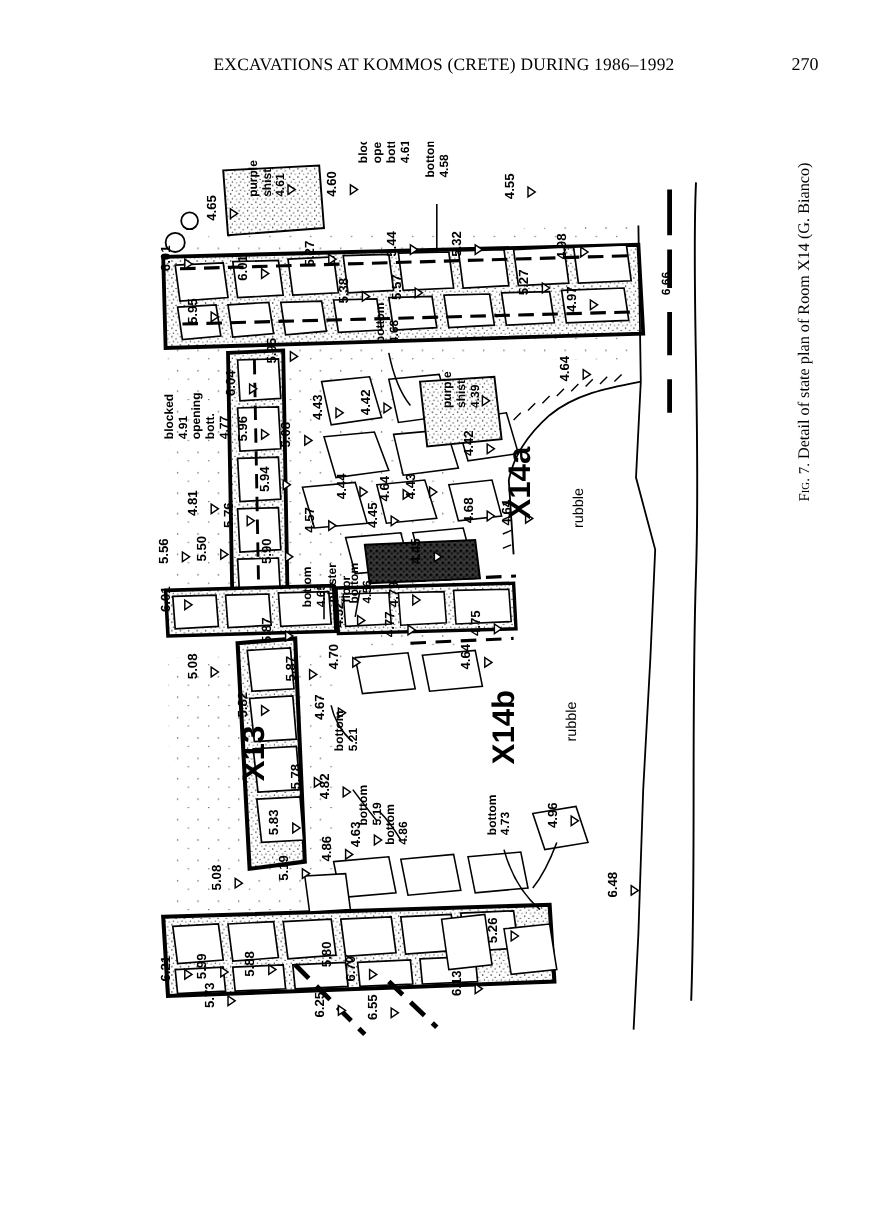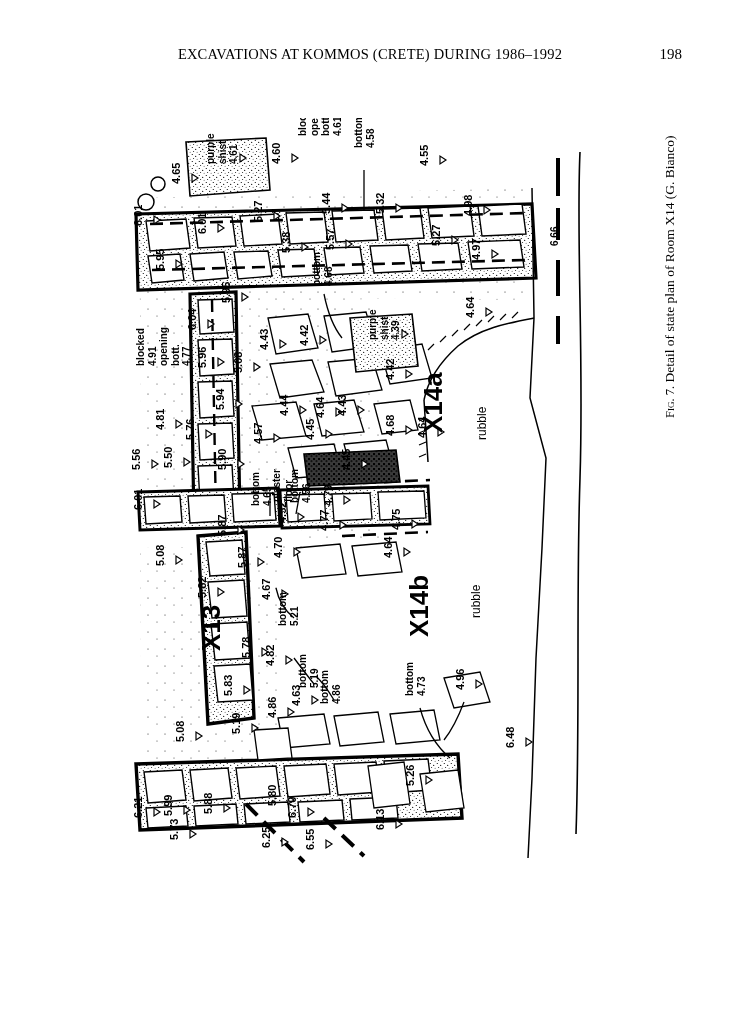--- a/index.html
+++ b/index.html
@@ -84,21 +84,21 @@
   #fig-caption .cap-label {
     font-variant: small-caps;
     font-size: 12.5px;
   }
 </style>
 </head>
 <body>
 
 <div id="running-head">
   <div class="rh-title">EXCAVATIONS AT KOMMOS (CRETE) DURING 1986–1992</div>
-  <div class="rh-pageno">198</div>
+  <div class="rh-pageno">270</div>
 </div>
 
 <div id="figure-block">
 
   <div id="plan-area">
     <svg id="plan-svg" width="510" height="760" viewBox="0 0 510 760" xmlns="http://www.w3.org/2000/svg">
       <defs>
         <pattern id="stipple" width="7" height="7" patternUnits="userSpaceOnUse">
           <rect width="7" height="7" fill="#ffffff"></rect>
           <circle cx="1.3" cy="1.5" r="0.62" fill="#000"></circle>

